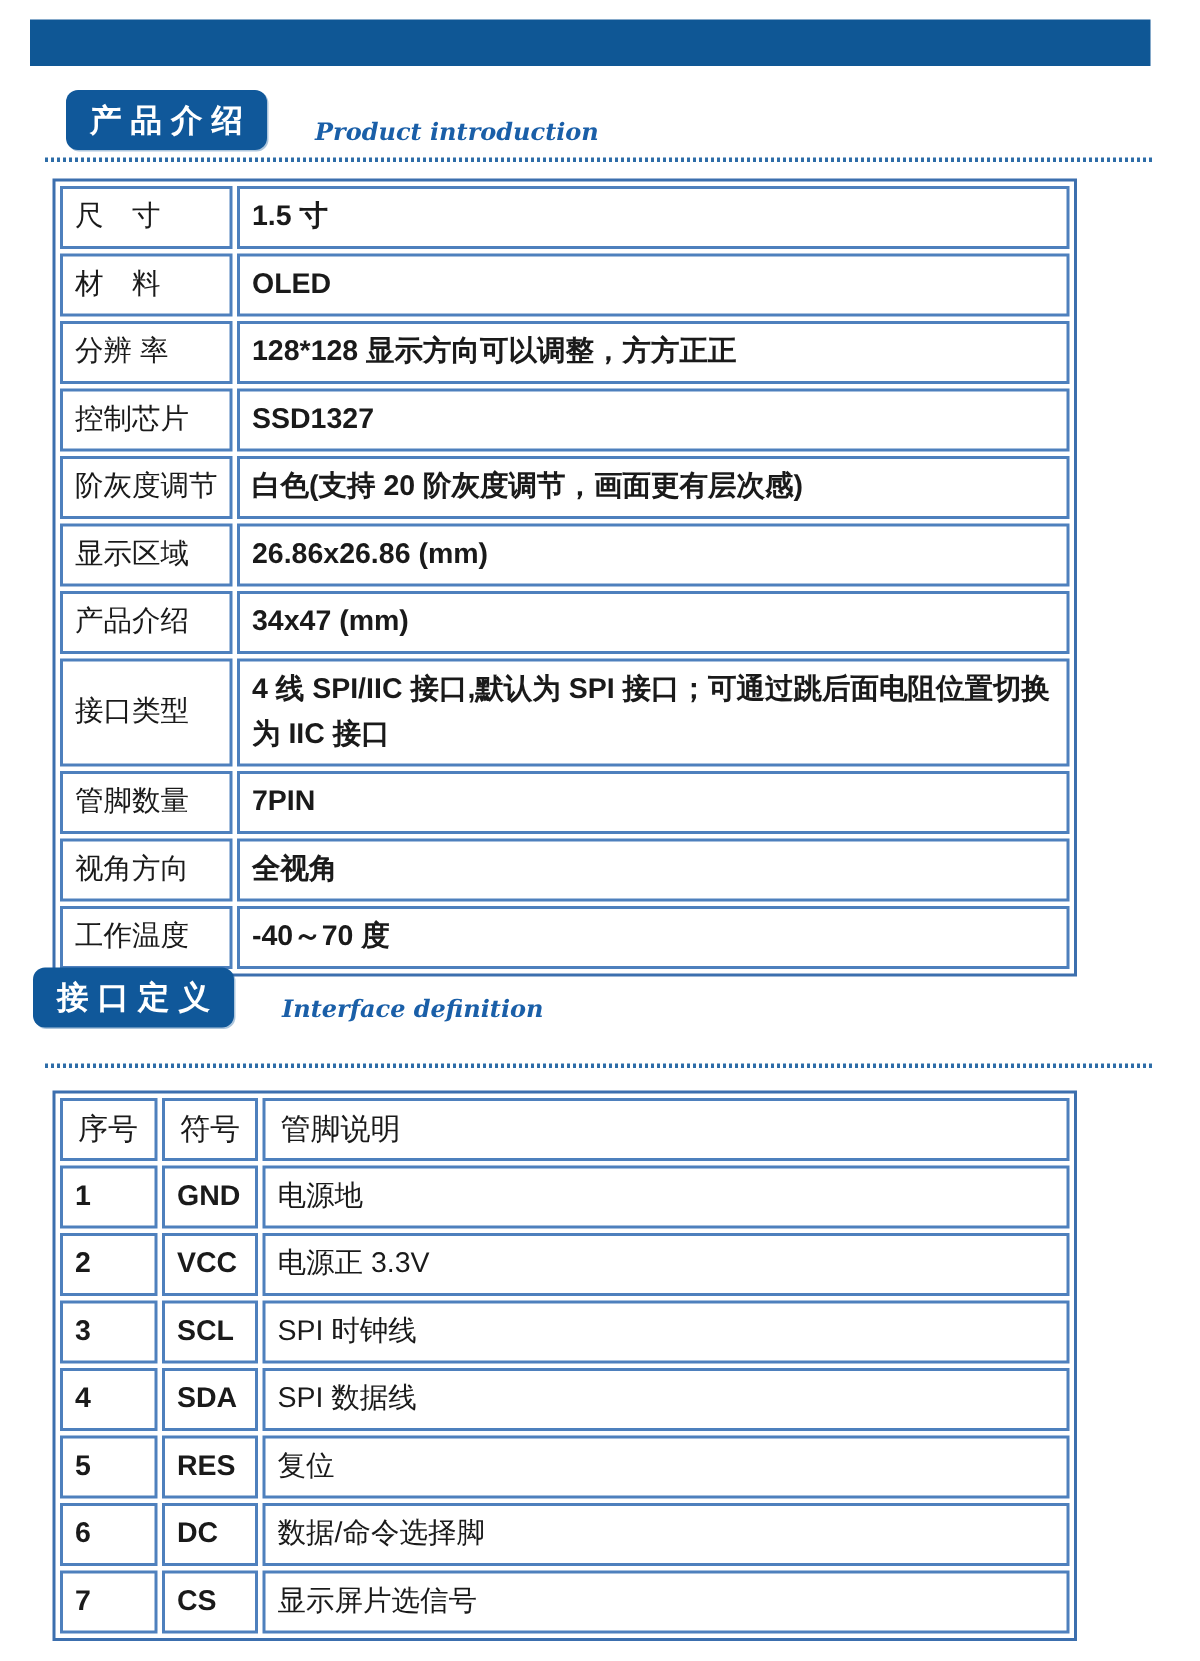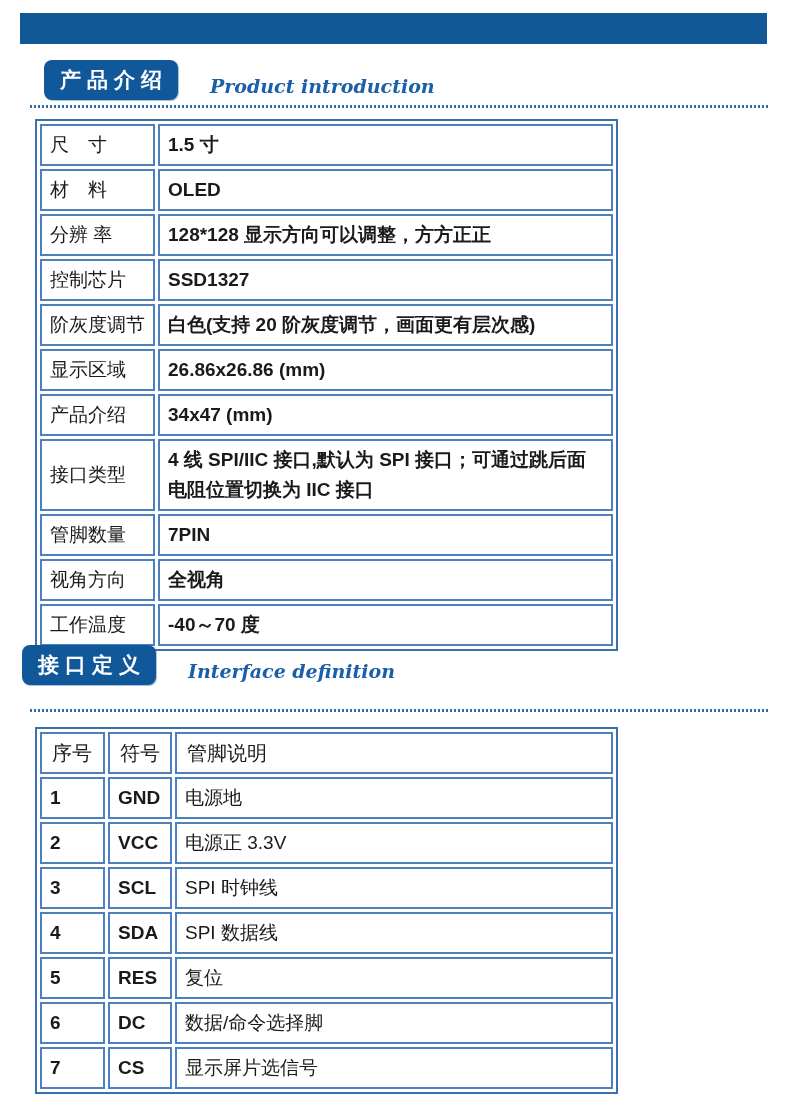--- a/index.html
+++ b/index.html
@@ -43,34 +43,34 @@
     letter-spacing: 6px;
     padding: 6px 10px 6px 16px;
     border-radius: 8px;
     box-shadow: 1px 1px 0 rgba(16, 88, 154, 0.35);
     white-space: nowrap;
   }
   .script-label {
     font-family: "DejaVu Serif", serif;
     font-style: italic;
     font-weight: 700;
-    font-size: 19px;
+    font-size: 16px;
     color: var(--script);
     padding-bottom: 3px;
     white-space: nowrap;
   }
   .dotline {
     position: absolute;
     left: 30px;
     width: 738px;
     height: 3px;
     background: repeating-linear-gradient(90deg, var(--dot) 0 2px, transparent 2px 4px);
   }
 
-  .tbl-wrap { position: absolute; left: 35px; width: 583px; }
+  .tbl-wrap { position: absolute; left: 35px; width: 683px; }
   table.spec {
     width: 100%;
     border-collapse: separate;
     border-spacing: 3px;
     border: 2px solid var(--border-dark);
     background: #ffffff;
   }
   table.spec td, table.spec th {
     border: 2px solid var(--border);
     background: #ffffff;

